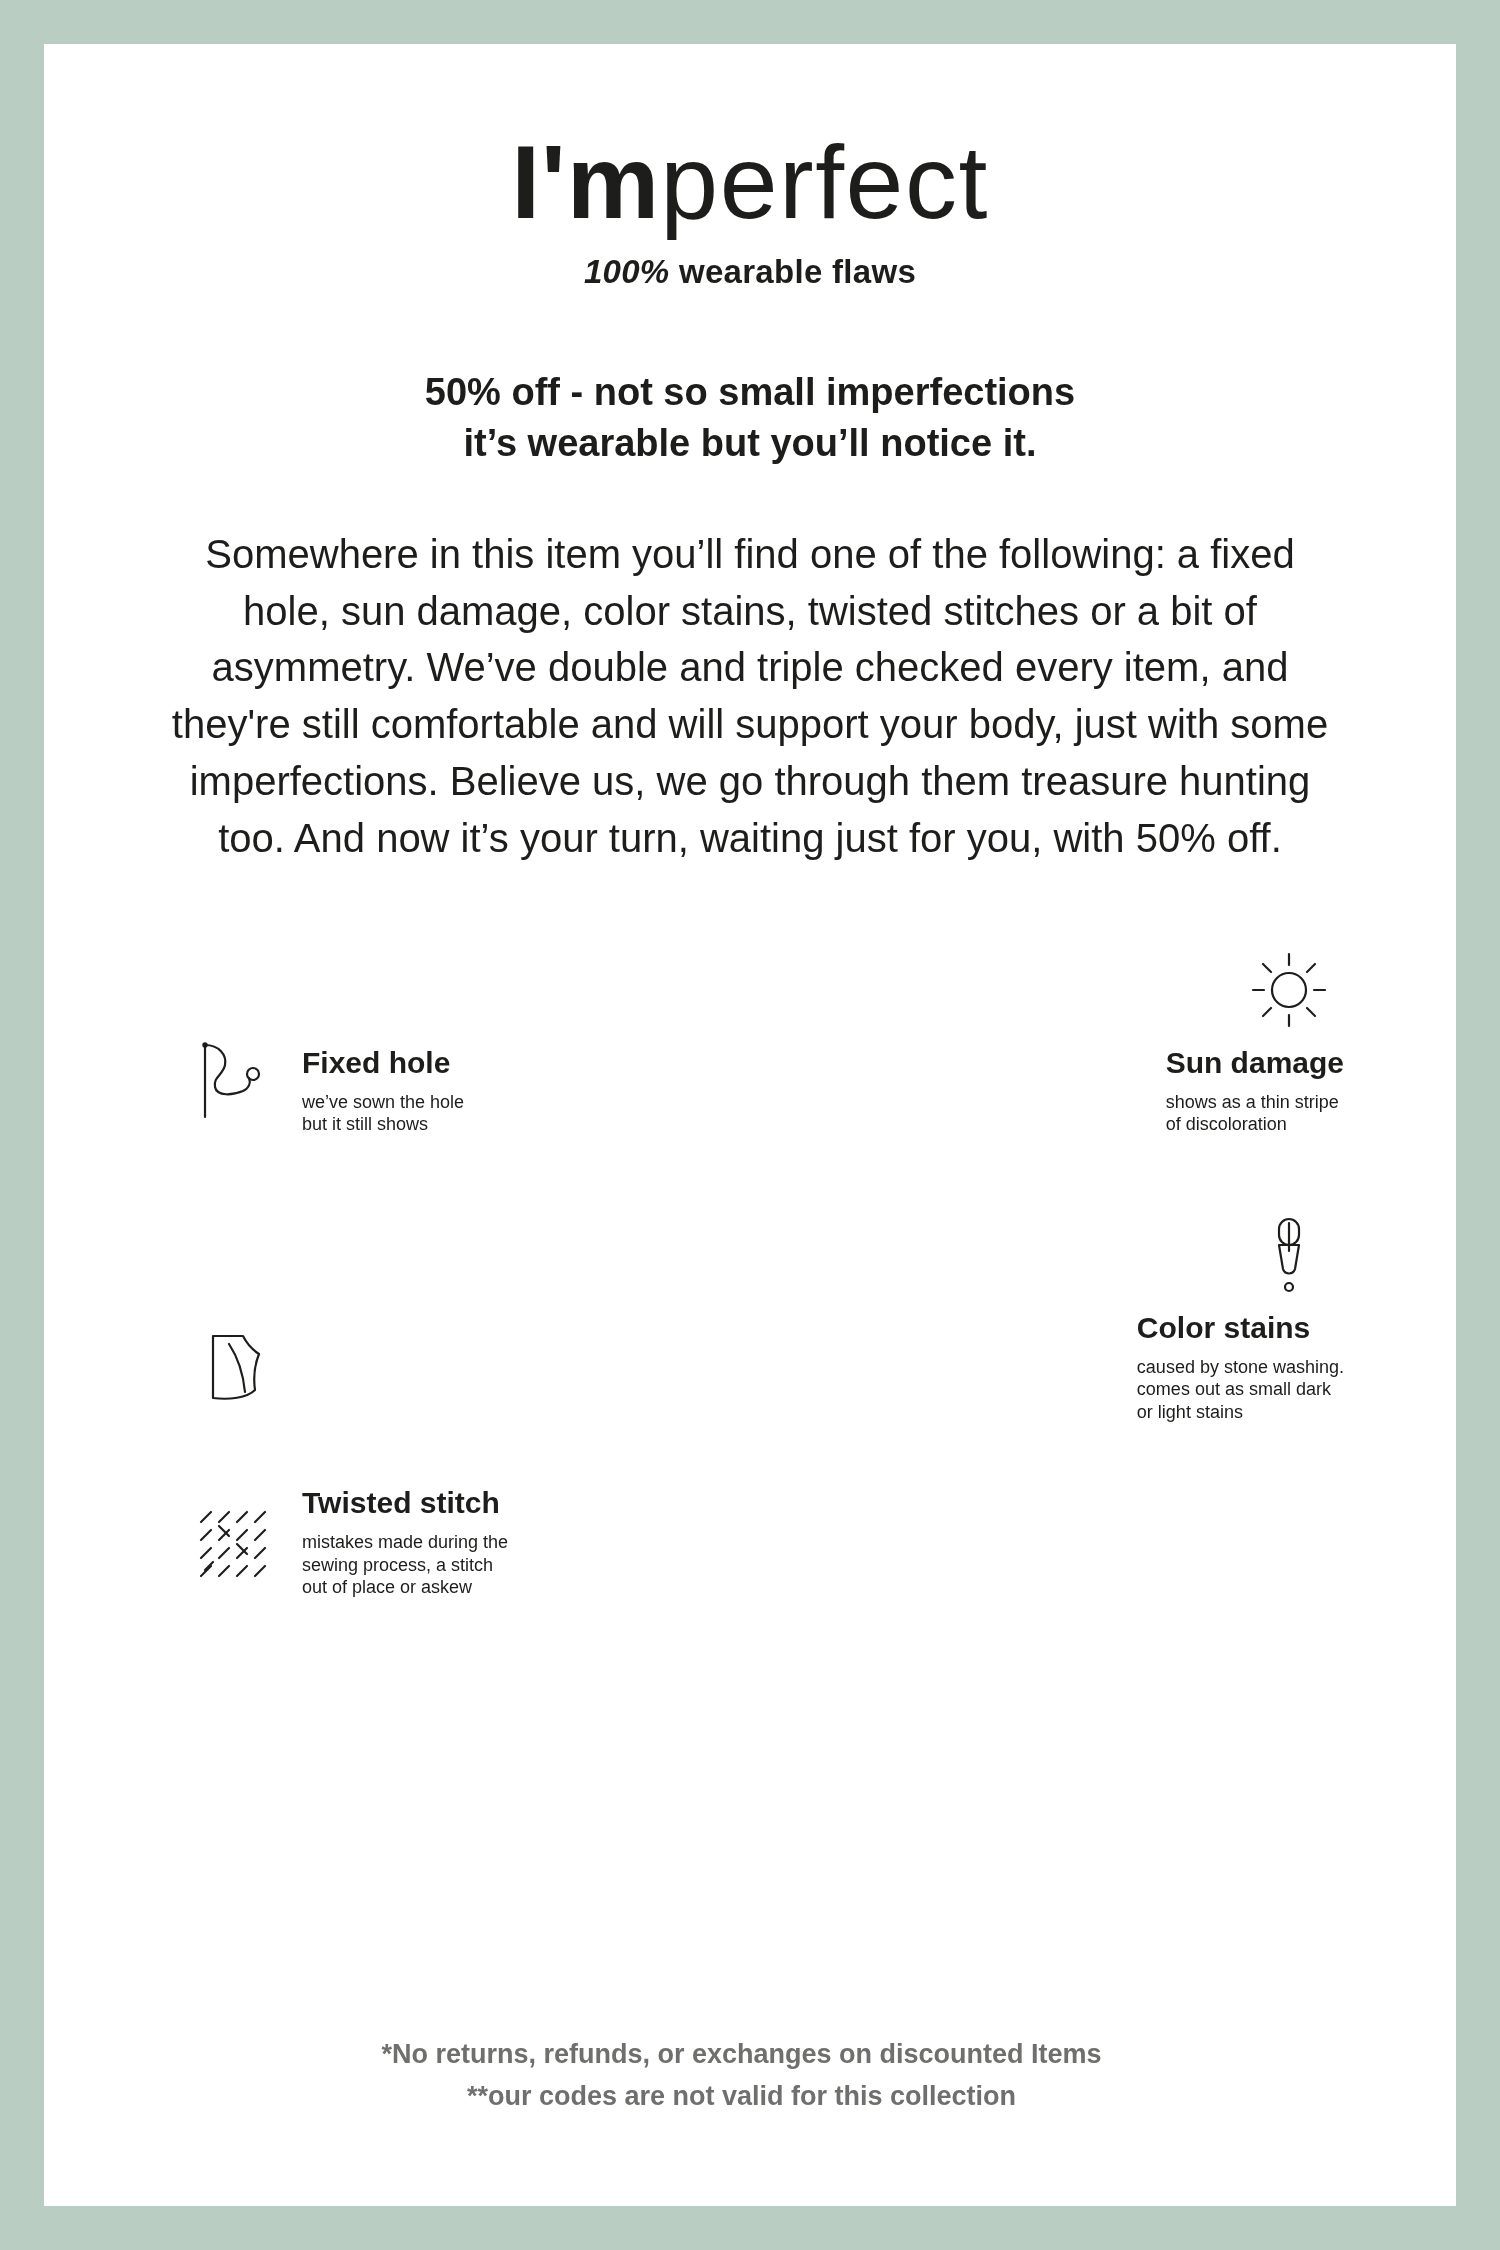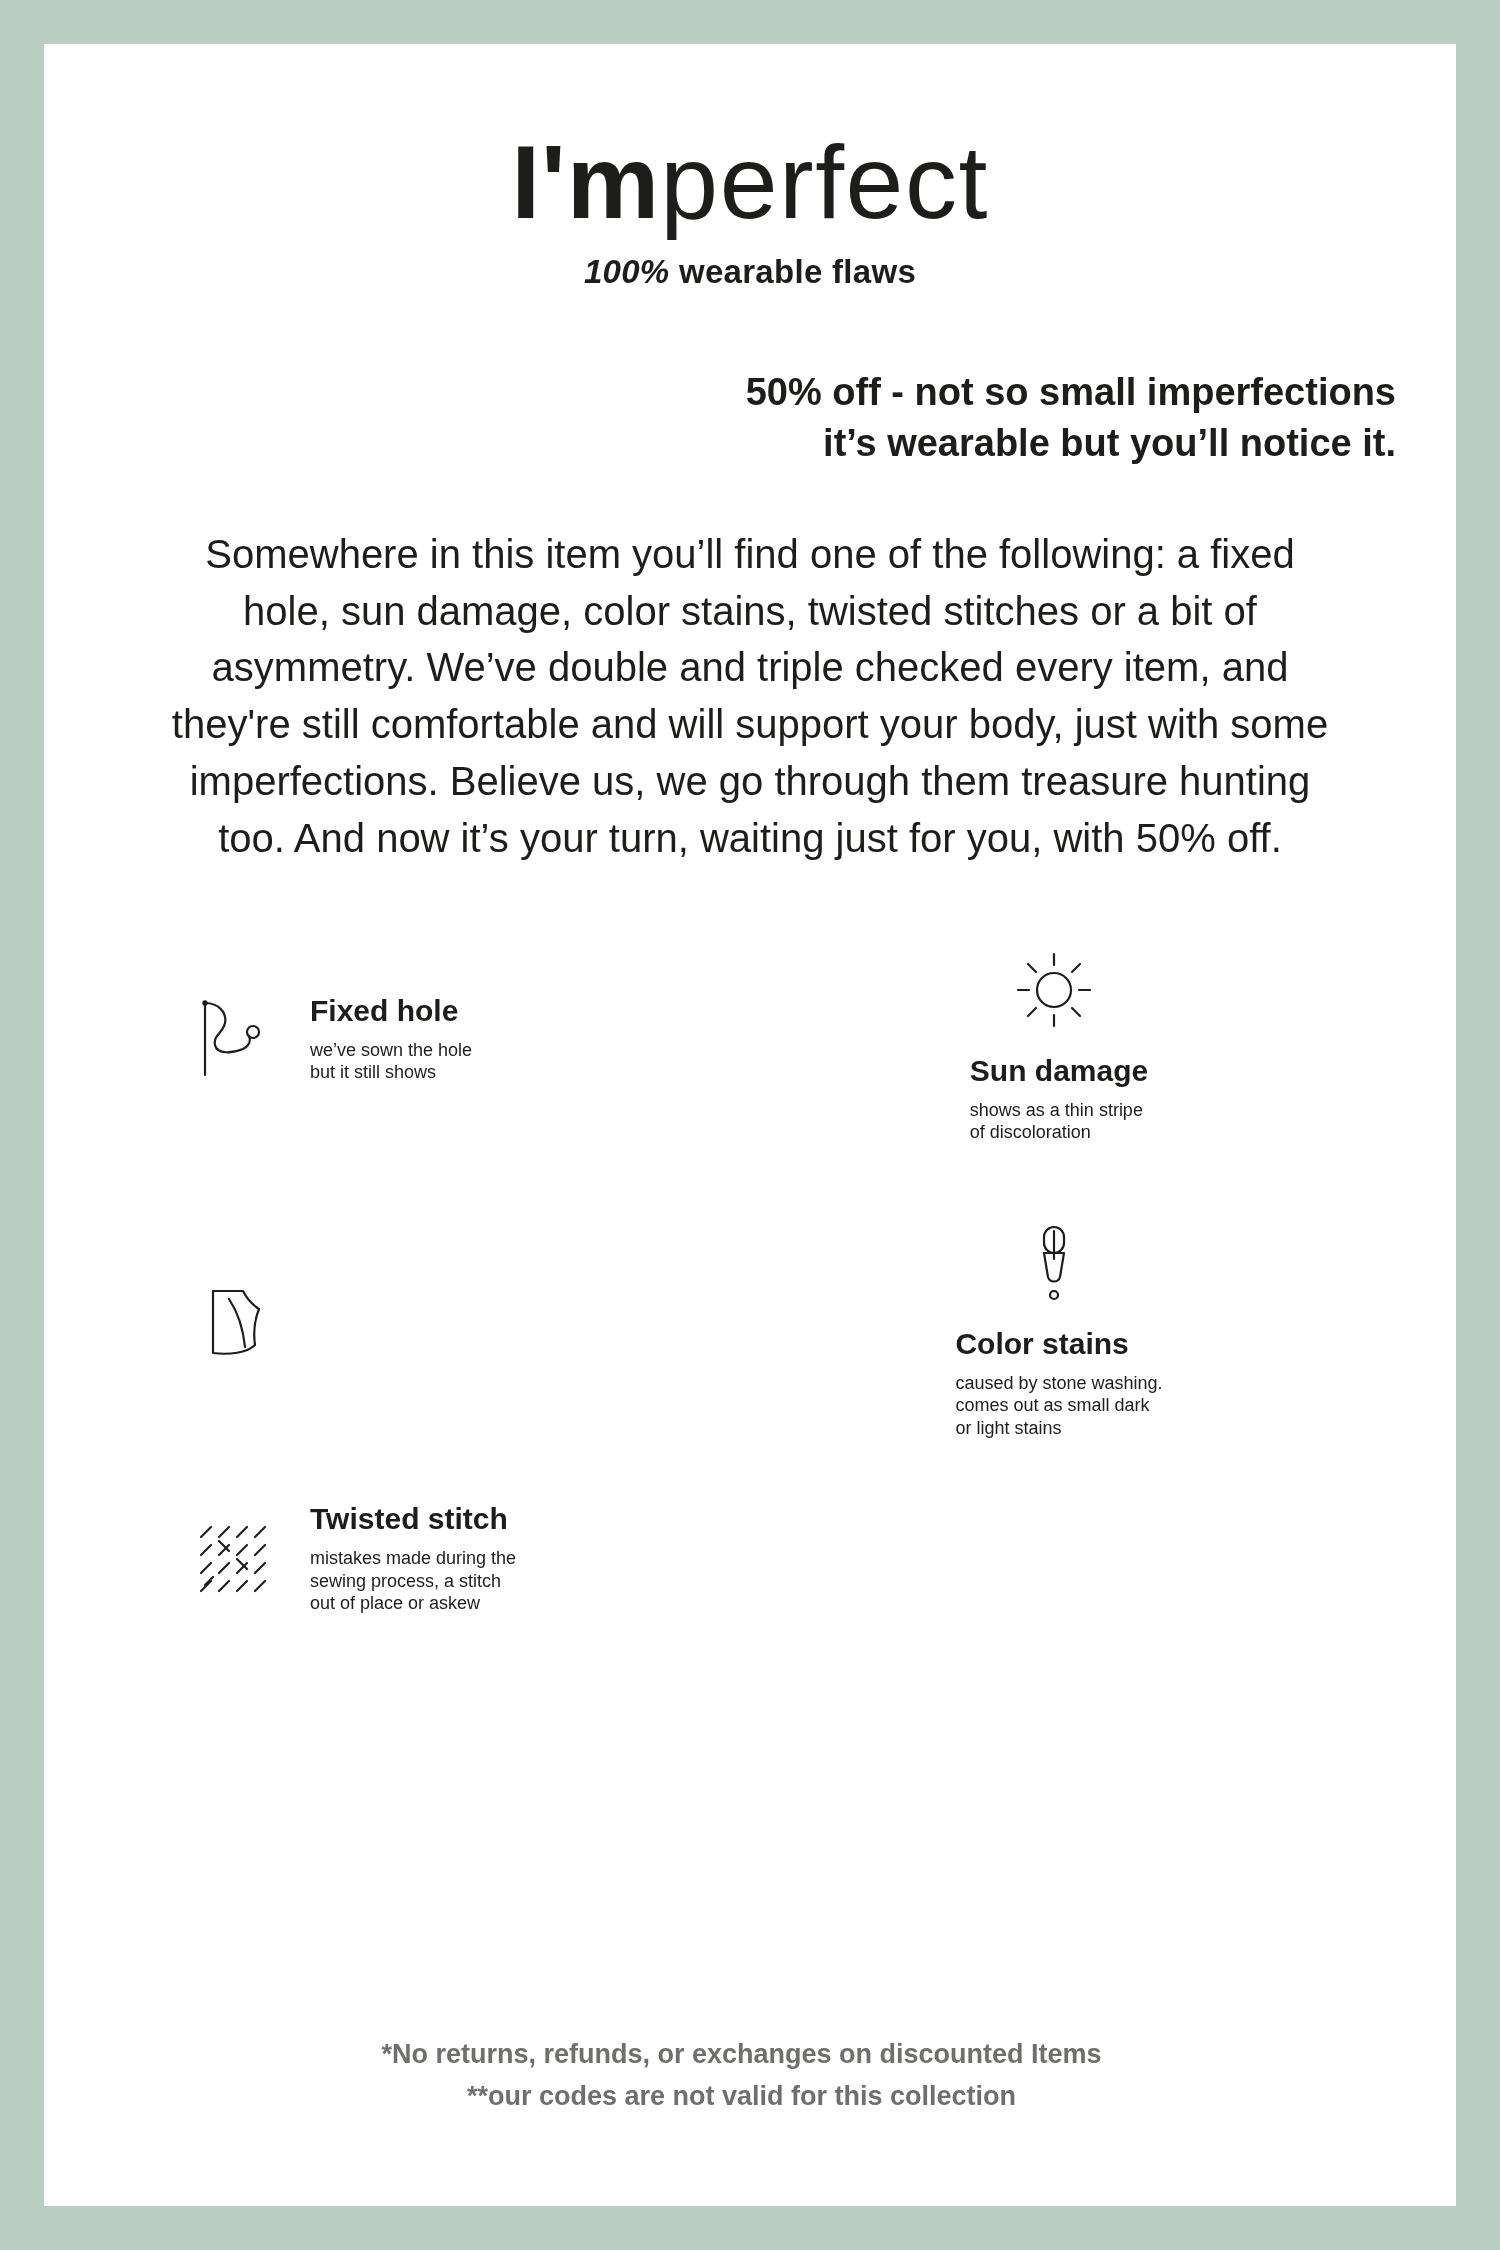--- a/index.html
+++ b/index.html
@@ -58,21 +58,21 @@
     letter-spacing: 0.3px;
   }
   .subtitle .pct {
     font-weight: 700;
     font-style: italic;
   }
 
   
   .headline {
     margin-top: 76px;
-    text-align: right;
+    text-align: center;
     font-size: 38px;
     font-weight: 700;
     color: #1d1d1b;
     line-height: 1.35;
   }
 
   
   .body-copy {
     margin: 56px auto 12px auto;
     width: 1180px;
@@ -89,23 +89,22 @@
     position: relative;
     width: 1292px;
     margin-left: auto;
     margin-right: auto;
   }
   .flaw-row {
     display: flex;
   }
   .flaw {
     display: flex;
-    align-items: center;
+    align-items: flex-end;
     box-sizing: border-box;
-    gap: 8px;
   }
   .flaw.col-left  { width: 620px; padding-left: 78px; }
   .flaw.col-right { width: 620px; padding-left: 40px; flex-direction: column; }
 
   .flaw-icon {
     width: 110px;
     min-width: 110px;
     height: 110px;
     display: flex;
     align-items: center;

